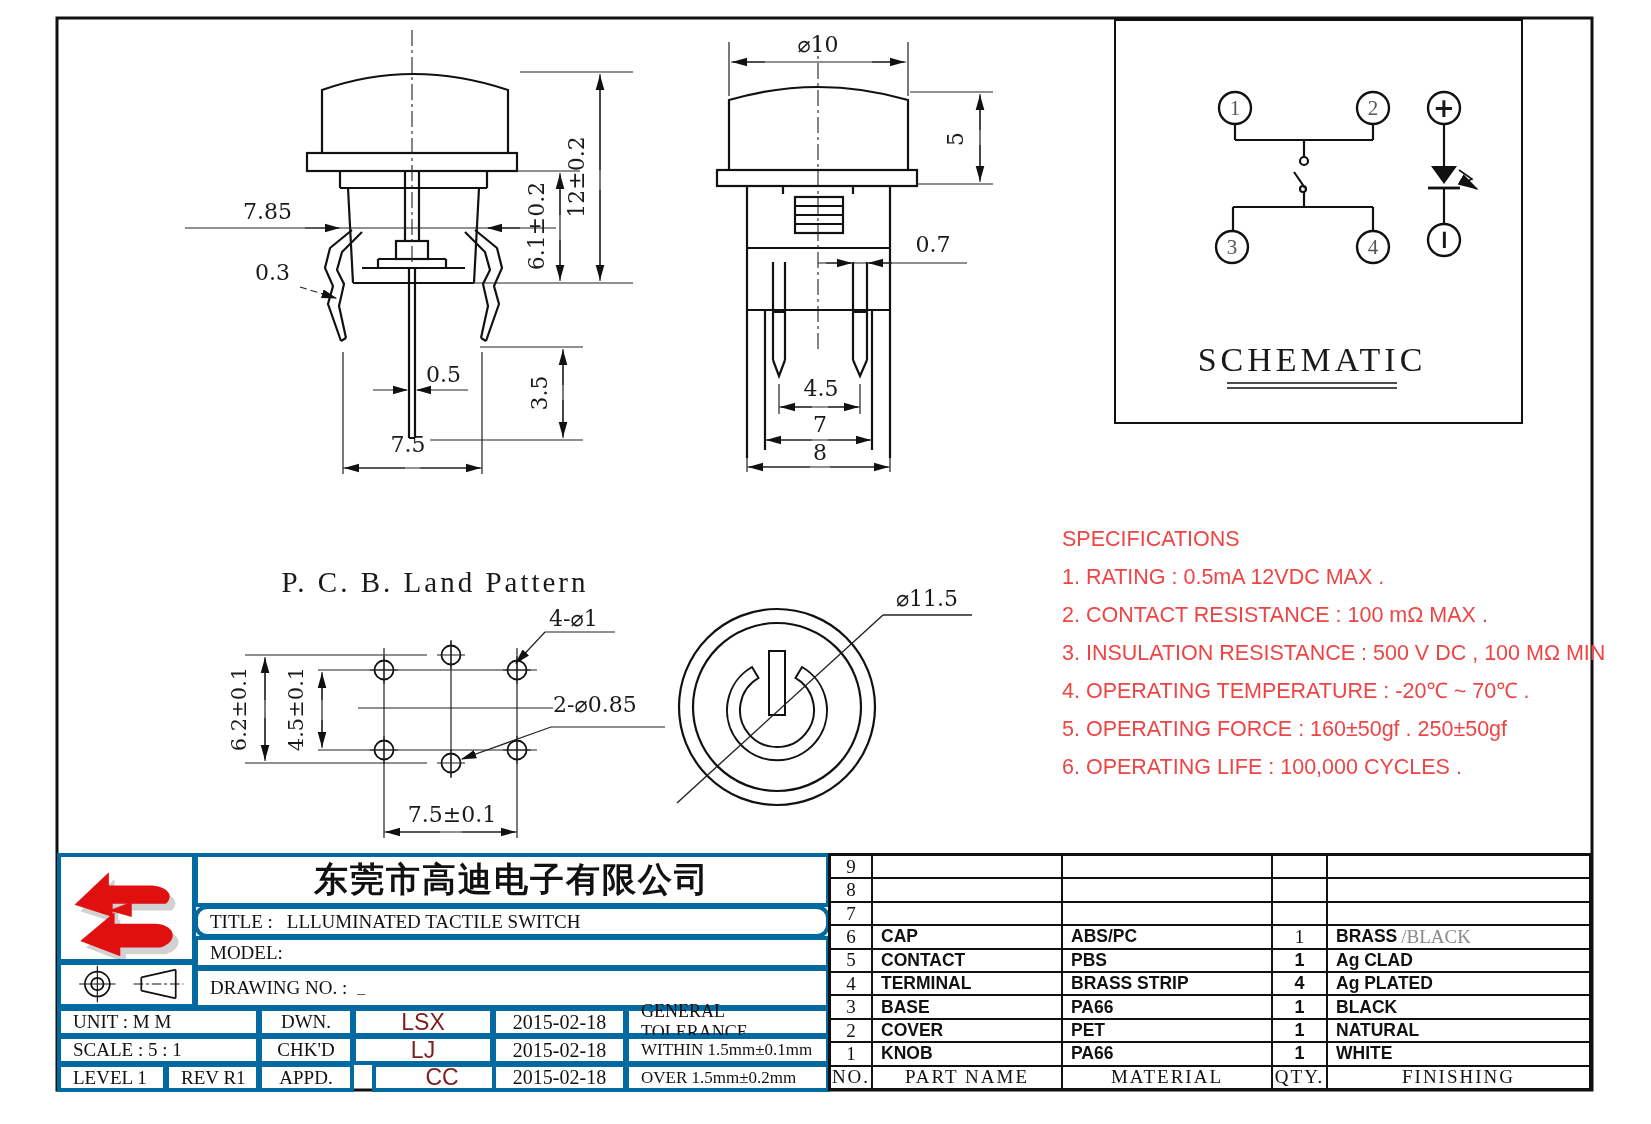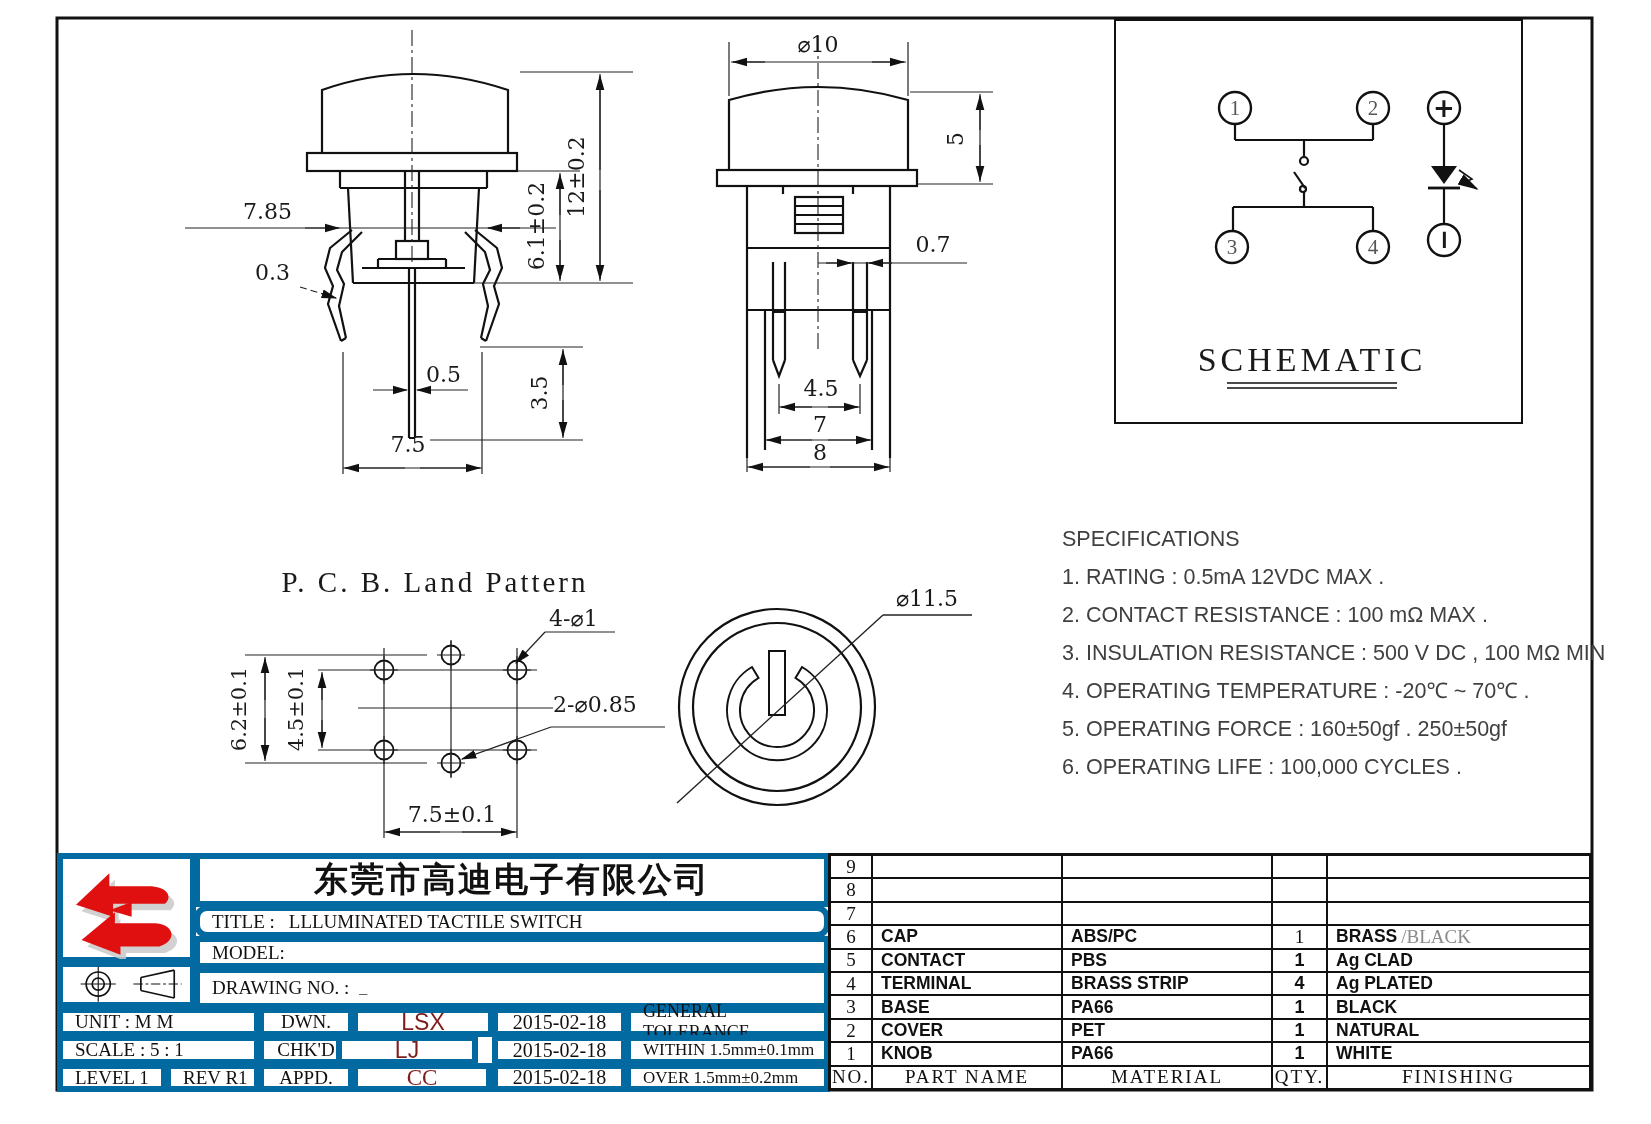--- a/index.html
+++ b/index.html
@@ -6,32 +6,32 @@
   #page{position:relative;width:1651px;height:1124px;background:#ffffff;overflow:hidden;
         font-family:"Liberation Serif", serif;color:#111;}
   svg text{fill:#1a1a1a;}
   .dim{font-family:"DejaVu Serif","DejaVu Sans",serif;font-size:22px;}
   .dim-s{font-family:"DejaVu Serif","DejaVu Sans",serif;font-size:21px;}
   .pinnum{font-family:"Liberation Serif",serif;font-size:21px;fill:#555;}
   .schem-title{font-family:"Liberation Serif",serif;font-size:34px;letter-spacing:4px;}
   .land-title{font-family:"Liberation Serif",serif;font-size:29px;letter-spacing:3px;}
   .plusglyph{font-family:"DejaVu Sans",sans-serif;font-size:26px;font-weight:bold;}
   
-  .cell{position:absolute;box-sizing:border-box;border:6px solid #0369a1;background:#fff;
+  .cell{position:absolute;box-sizing:border-box;border:4px solid #0369a1;background:#fff;
         display:flex;align-items:center;font-size:19px;}
   .cell.pad{padding-left:12px;}
   .cell.ctr{justify-content:center;}
   .sig{font-family:"Liberation Sans",sans-serif;font-size:23px;color:#7f1d1d;}
   .datecell{font-size:20px;}
   .company{font-family:"Liberation Sans",sans-serif;font-weight:bold;font-size:34px;letter-spacing:2px;justify-content:center;}
   .lbl-gap{margin-right:14px;}
   .smallmark{color:#444;font-size:16px;margin-left:10px;}
   
   #specs{position:absolute;left:1062px;top:520px;width:590px;
-         font-family:"Liberation Sans",sans-serif;font-size:21.5px;line-height:38px;white-space:nowrap;color:#404040;}
+         font-family:"Liberation Sans",sans-serif;font-size:21.5px;line-height:38px;white-space:nowrap;color:#ef4444;}
   
   #parts{position:absolute;left:828px;top:853px;width:764px;height:238px;box-sizing:border-box;
          border:2.5px solid #111;display:grid;
          grid-template-columns:42px 190px 210px 55px auto;
          grid-auto-rows:1fr;background:#fff;}
   #parts .pc{box-sizing:border-box;border:1px solid #111;display:flex;align-items:center;overflow:hidden;}
   #parts .no{justify-content:center;font-family:"Liberation Serif",serif;font-size:19px;}
   #parts .bold{font-family:"Liberation Sans",sans-serif;font-weight:bold;font-size:17.5px;padding-left:8px;}
   #parts .qty{justify-content:center;font-family:"Liberation Sans",sans-serif;font-weight:bold;font-size:18px;padding-left:0;}
   #parts .qtylight{justify-content:center;font-family:"Liberation Serif",serif;font-weight:normal;font-size:19px;}
@@ -314,40 +314,40 @@
   <div class="cell pad" style="left:625px;top:1007px;width:205px;height:30px;font-size:18px;">
     <span>GENERAL TOLERANCE</span>
   </div>
 
   <div class="cell pad" style="left:57px;top:1035px;width:203px;height:30px;">
     <span>SCALE  :  5 : 1</span>
   </div>
   <div class="cell ctr" style="left:258px;top:1035px;width:96px;height:30px;">
     <span>CHK'D</span>
   </div>
-  <div class="cell ctr sig" style="left:336px;top:1035px;width:142px;height:30px;">
+  <div class="cell ctr sig" style="left:352px;top:1035px;width:142px;height:30px;">
     <span>LJ</span>
   </div>
   <div class="cell ctr datecell" style="left:492px;top:1035px;width:135px;height:30px;">
     <span>2015-02-18</span>
   </div>
   <div class="cell pad" style="left:625px;top:1035px;width:205px;height:30px;font-size:17px;">
     <span>WITHIN 1.5mm±0.1mm</span>
   </div>
 
   <div class="cell pad" style="left:57px;top:1063px;width:110px;height:29px;">
     <span>LEVEL 1</span>
   </div>
   <div class="cell pad" style="left:165px;top:1063px;width:95px;height:29px;">
     <span>REV  R1</span>
   </div>
   <div class="cell ctr" style="left:258px;top:1063px;width:96px;height:29px;">
     <span>APPD.</span>
   </div>
-  <div class="cell ctr sig" style="left:352px;top:1063px;width:140px;height:29px;font-family:Liberation Serif, serif;">
+  <div class="cell ctr sig" style="left:372px;top:1063px;width:140px;height:29px;">
     <span>CC</span>
   </div>
   <div class="cell ctr datecell" style="left:492px;top:1063px;width:135px;height:29px;">
     <span>2015-02-18</span>
   </div>
   <div class="cell pad" style="left:625px;top:1063px;width:205px;height:29px;font-size:17px;">
     <span>OVER   1.5mm±0.2mm</span>
   </div>
 </div>
 

